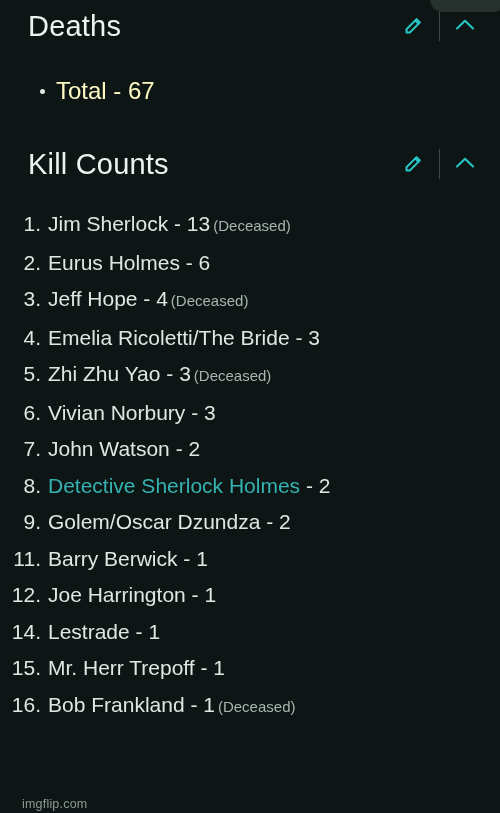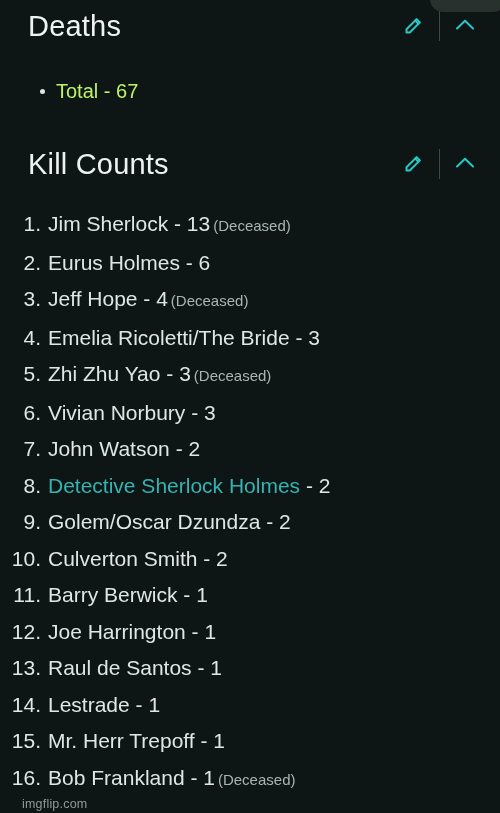--- a/index.html
+++ b/index.html
@@ -86,22 +86,22 @@
     stroke-linejoin: round;
   }
 
   
   .bullet-list {
     list-style: none;
     margin: 0;
     padding: 0;
   }
   .bullet-item {
-    color: #bef264;
-    font-size: 20px;
+    color: #fef9c3;
+    font-size: 24px;
     line-height: 26px;
     padding-left: 56px;
     position: relative;
     font-weight: 400;
   }
   .bullet-item::before {
     content: "";
     position: absolute;
     left: 40px;
     top: 11px;
@@ -251,36 +251,28 @@
       </li>
       <li class="kill-item">
         <span class="kill-num">8.</span>
         <span class="kill-body"><span class="kill-name link">Detective Sherlock Holmes</span><span> - 2</span></span>
       </li>
       <li class="kill-item">
         <span class="kill-num">9.</span>
         <span class="kill-body"><span class="kill-name">Golem/Oscar Dzundza</span><span> - 2</span></span>
       </li>
       <li class="kill-item">
-        <span class="kill-num">10.</span>
-        <span class="kill-body"><span class="kill-name">Culverton Smith</span><span> - 2</span></span>
-      </li>
-      <li class="kill-item">
         <span class="kill-num">11.</span>
         <span class="kill-body"><span class="kill-name">Barry Berwick</span><span> - 1</span></span>
       </li>
       <li class="kill-item">
         <span class="kill-num">12.</span>
         <span class="kill-body"><span class="kill-name">Joe Harrington</span><span> - 1</span></span>
       </li>
       <li class="kill-item">
-        <span class="kill-num">13.</span>
-        <span class="kill-body"><span class="kill-name">Raul de Santos</span><span> - 1</span></span>
-      </li>
-      <li class="kill-item">
         <span class="kill-num">14.</span>
         <span class="kill-body"><span class="kill-name">Lestrade</span><span> - 1</span></span>
       </li>
       <li class="kill-item">
         <span class="kill-num">15.</span>
         <span class="kill-body"><span class="kill-name">Mr. Herr Trepoff</span><span> - 1</span></span>
       </li>
       <li class="kill-item">
         <span class="kill-num">16.</span>
         <span class="kill-body"><span class="kill-name">Bob Frankland</span><span> - 1</span><span class="deceased">(Deceased)</span></span>

